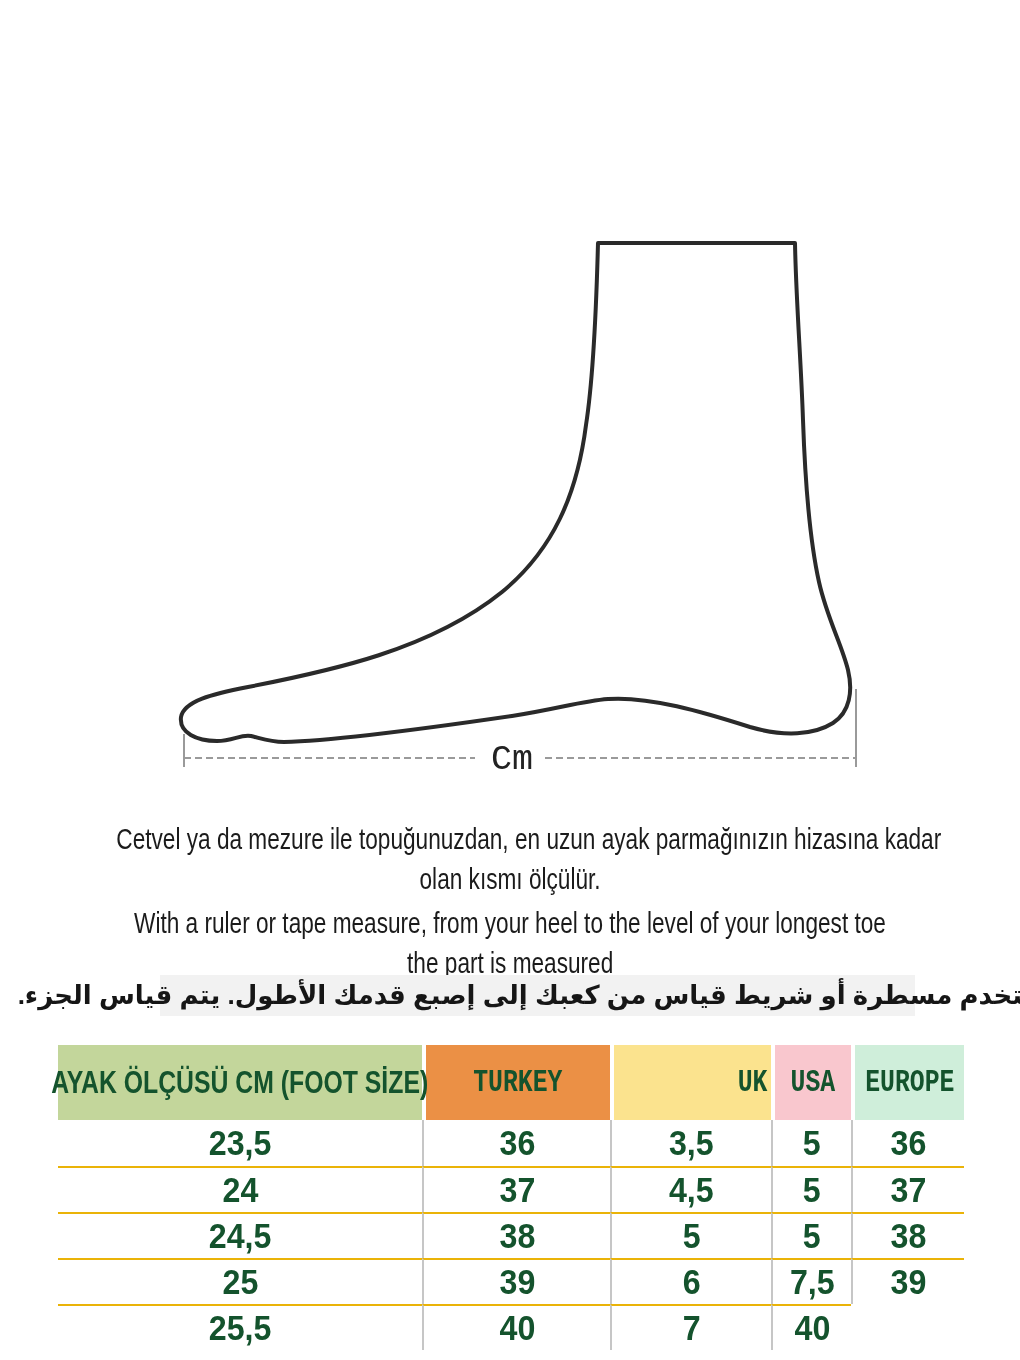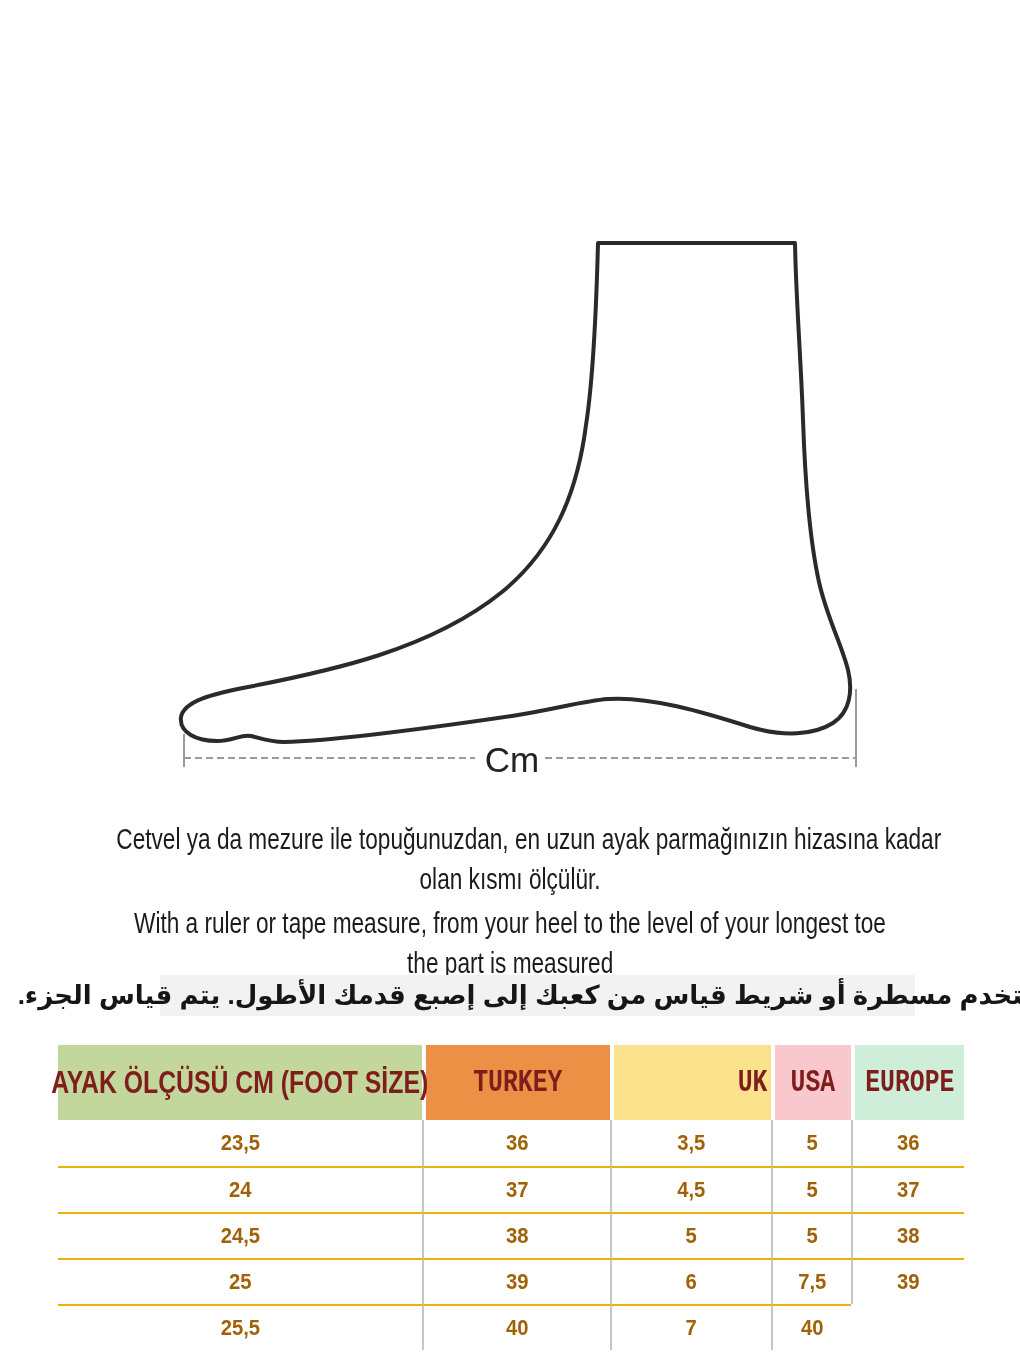--- a/index.html
+++ b/index.html
@@ -7,21 +7,21 @@
   .canvas {
     position:relative; width:1020px; height:1360px; overflow:hidden;
     background:#ffffff;
     font-family:"Liberation Sans","DejaVu Sans",sans-serif;
   }
 
   
   .foot-svg { position:absolute; left:140px; top:225px; width:740px; height:560px; }
   .cm-label {
     position:absolute; left:452px; top:740px; width:120px;
-    text-align:center; font-size:35px; font-weight:400; color:#222222;
+    text-align:center; font-size:35px; font-weight:400; color:#222222;font-family:Liberation Mono, monospace;
   }
 
   
   .para { position:absolute; left:0; width:1020px; text-align:center; color:#1b1b1b; }
   .pline { line-height:34px; font-size:29px;margin-top:6px; }
   .cx   { display:inline-block; transform:scaleX(0.78); transform-origin:50% 50%; white-space:nowrap; }
   .cx-h { display:inline-block; transform:scaleX(0.80); transform-origin:50% 50%; white-space:nowrap; }
   .cx-n { display:inline-block; transform:scaleX(0.92); transform-origin:50% 50%; white-space:nowrap; }
   .para-tr { top:816px; }
   .para-en { top:900px;text-align:center; }
@@ -31,27 +31,27 @@
     background:#f2f2f2; display:flex; align-items:center; justify-content:center;
   }
   .ar-text { font-size:26px; font-weight:700; color:#161616; direction:rtl; white-space:nowrap; }
 
   
   .tbl { position:absolute; left:58px; top:1045px; width:906px; }
   .thead, .trow { display:grid; grid-template-columns:364px 188px 161px 80px 113px; }
   .thead { height:75px; }
   .th {
     display:flex; align-items:center; justify-content:center;
-    font-size:31px; font-weight:700; color:#7f1d1d; overflow:visible;
+    font-size:31px; font-weight:700; color:#14532d; overflow:visible;
   }
   .th:not(:first-child) { border-left:4px solid #ffffff;font-family:Liberation Mono, monospace; }
   .trow { height:46px; }
   .td {
     display:flex; align-items:center; justify-content:center;
-    font-size:22px; font-weight:700; color:#a16207; background:#ffffff;
+    font-size:35px; font-weight:700; color:#14532d; background:#ffffff;
   }
   .td:not(:first-child) { border-left:2px solid #c6c6c6; }
   .trow:not(:first-child) .td { border-top:2px solid #eab308; }
 </style>
 </head>
 <body>
 
 <div class="canvas">
 
   <svg class="foot-svg" viewBox="140 225 740 560" xmlns="http://www.w3.org/2000/svg">

